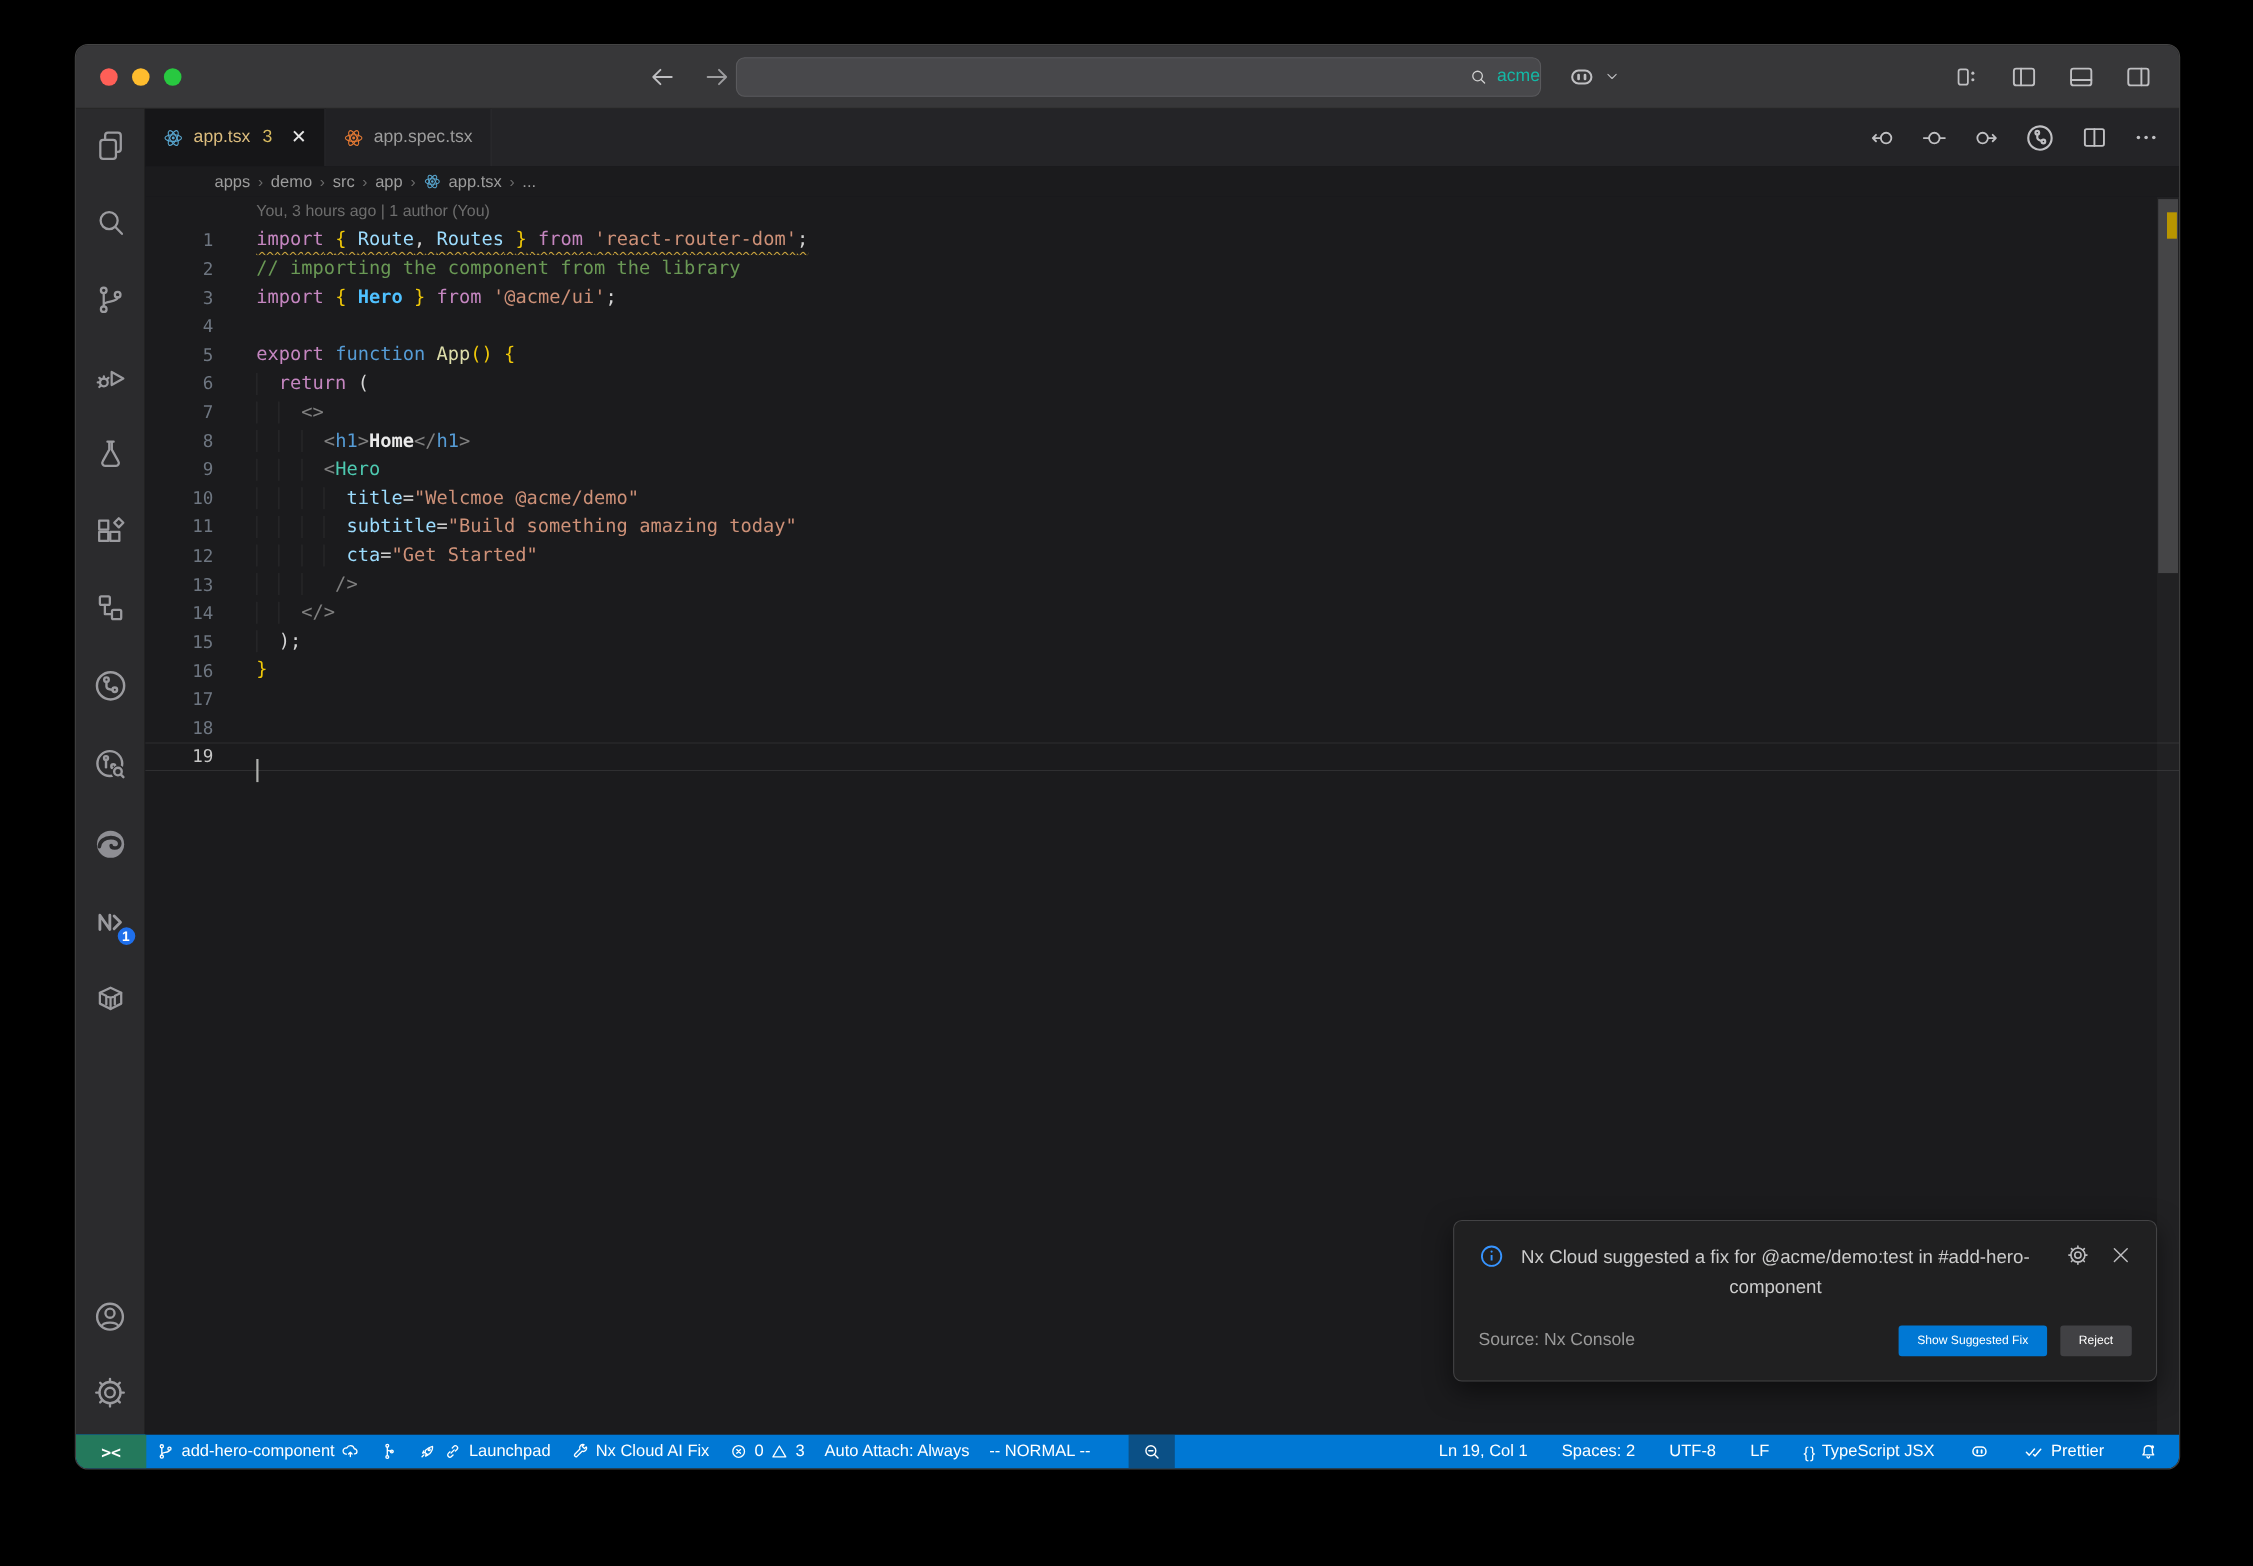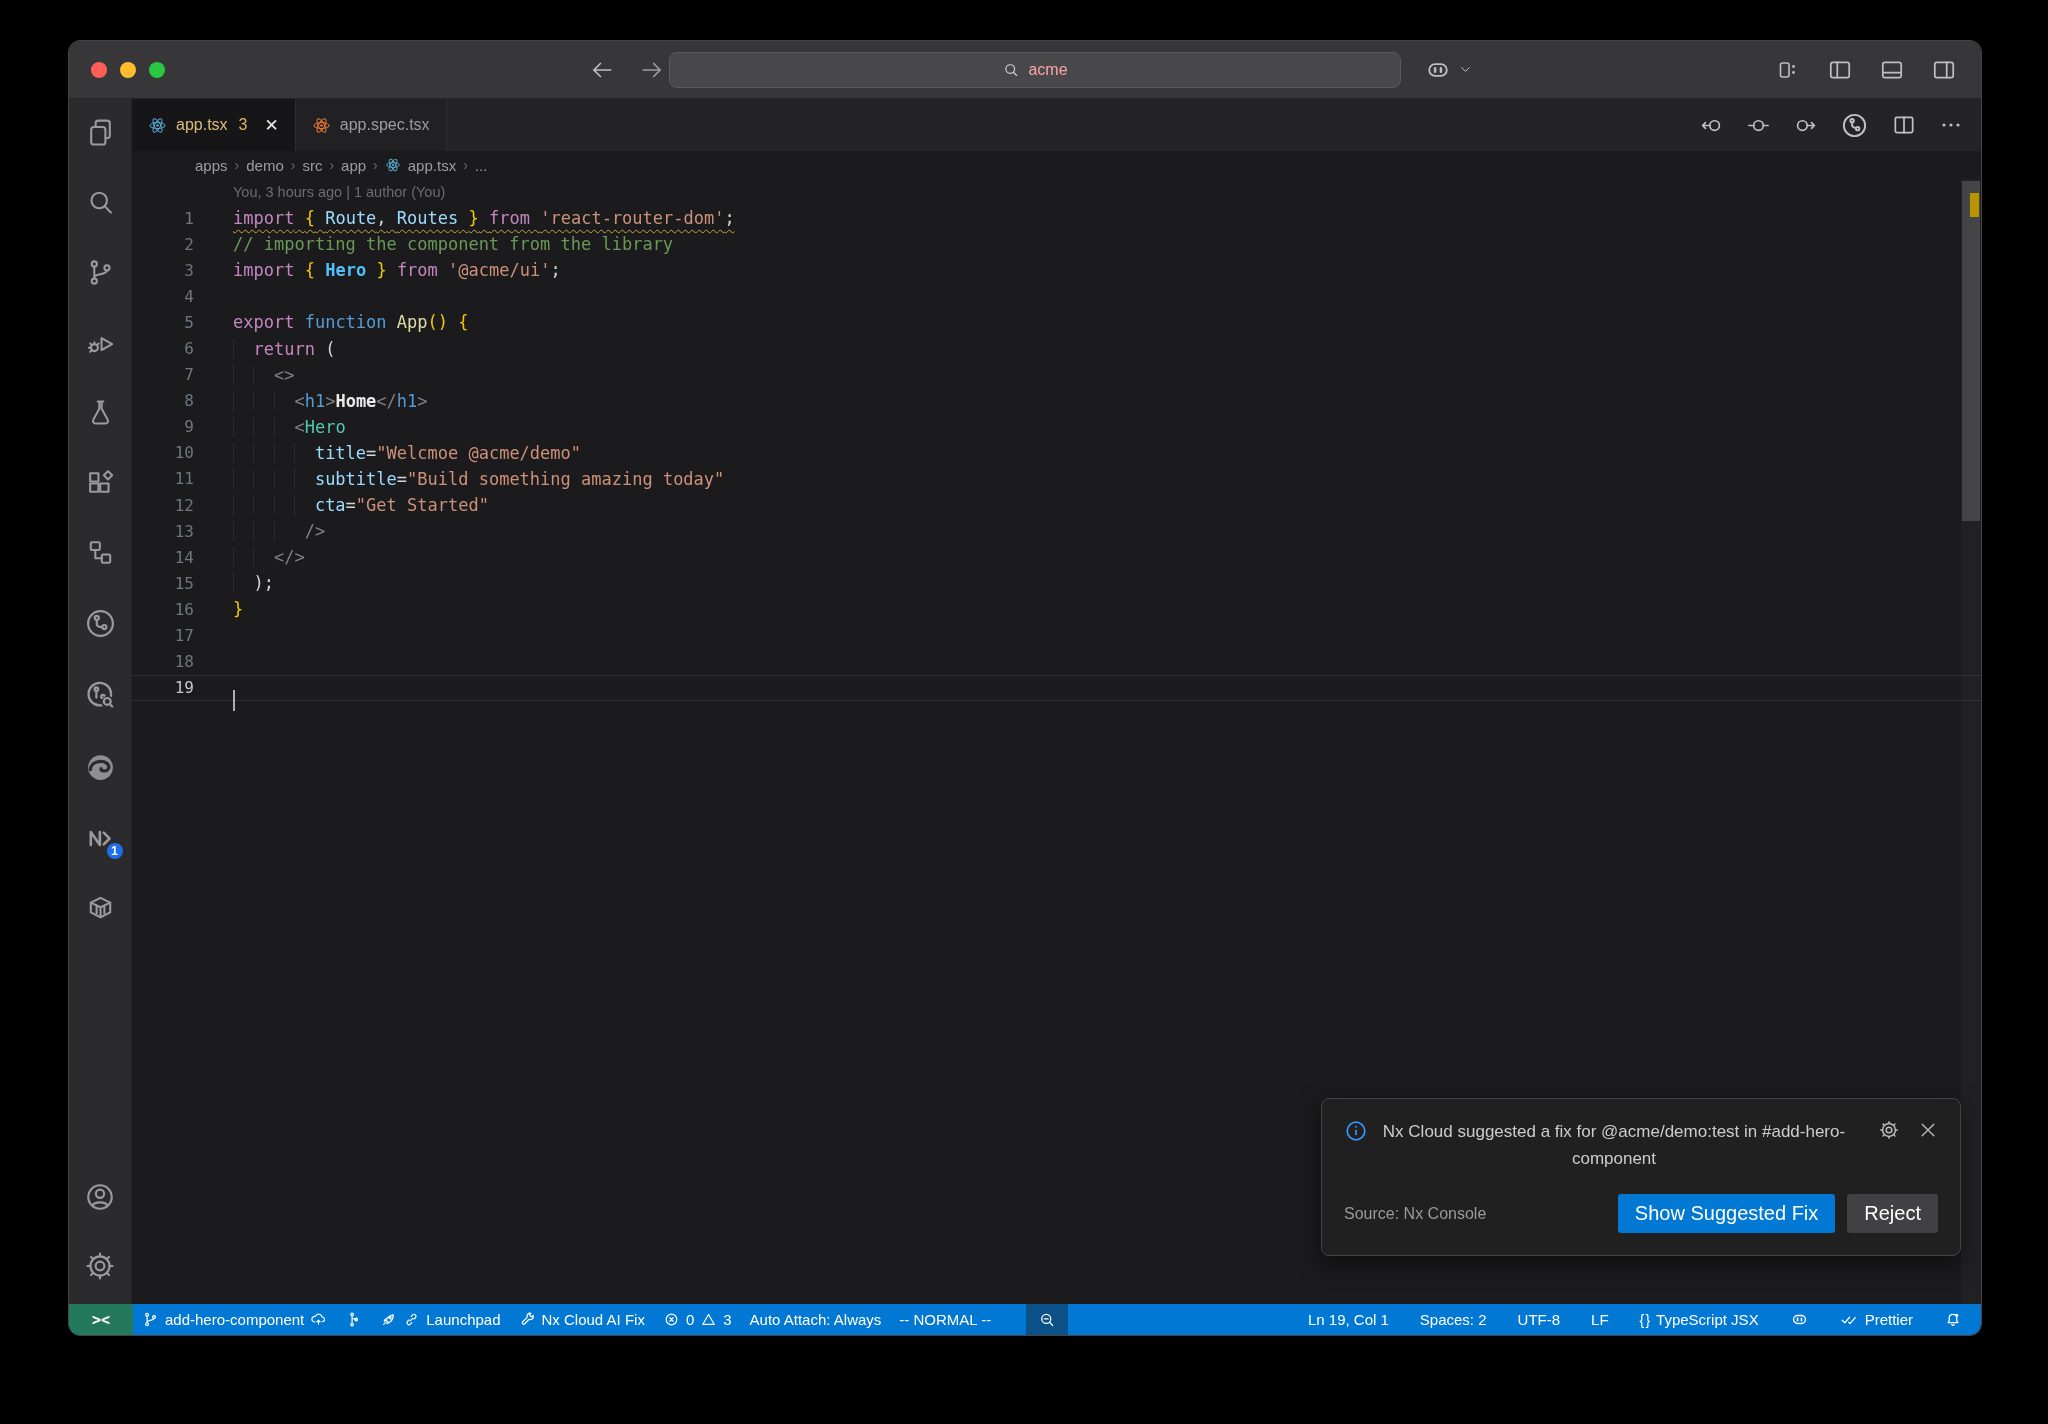--- a/index.html
+++ b/index.html
@@ -15,22 +15,22 @@
 
   
   .titlebar { height:58px; background:#373739; flex:none; display:flex; align-items:center;
               position:relative; border-bottom:1px solid #262626; }
   .traffic { display:flex; gap:13px; margin-left:22px; }
   .tl { width:16px; height:16px; border-radius:50%; }
   .tl.red{background:#ff5f57;} .tl.yellow{background:#febc2e;} .tl.green{background:#28c840;}
   .nav-arrows { position:absolute; left:520px; display:flex; gap:24px; }
   .searchbox { position:absolute; left:600px; width:732px; height:36px; top:11px;
                background:#48484b; border:1px solid #5a5a5d; border-radius:8px;
-               display:flex; align-items:center; justify-content:center; gap:8px;
-               color:#fca5a5; font-size:16px; }
+               display:flex; align-items:center; justify-content:flex-end; gap:8px;
+               color:#14b8a6; font-size:16px; }
   .copilot-group { position:absolute; left:1355px; display:flex; align-items:center; gap:6px; }
   .tb-right { position:absolute; right:24px; display:flex; gap:26px; align-items:center; }
   .tb-right .ic, .nav-arrows .ic, .copilot-group .ic { stroke:#bfbfc2; }
 
   
   .tabbar { height:52px; background:#242427; flex:none; display:flex; align-items:stretch; position:relative; }
   .tab { display:flex; align-items:center; gap:9px; padding:0 16px; font-size:16px; border-right:1px solid #2d2d30; }
   .tab.active { background:#161618; color:#dcbd7e; }
   .tab.inactive { background:#212124; color:#9d9d9d; }
   .tab .badge3 { color:#d7ba5f; margin-left:2px; }
@@ -96,21 +96,21 @@
   .toast { position:absolute; right:20px; bottom:48px; width:640px; background:#202021;
            border:1px solid #434345; border-radius:8px; box-shadow:0 8px 24px rgba(0,0,0,.5);
            padding:20px 22px 22px 22px; z-index:5; }
   .toast-head { display:flex; align-items:flex-start; gap:12px; }
   .toast-msg { color:#ccc; font-size:17px; line-height:1.55; width:468px;text-align:center; }
   .toast-icons { margin-left:auto; display:flex; gap:18px; align-items:center; }
   .toast-icons .ic { stroke:#bcbcbf; }
   .toast-foot { display:flex; align-items:center; margin-top:22px;gap:36px; }
   .toast-source { color:#9a9a9a; font-size:16px; }
   .toast-btns { margin-left:auto; display:flex; gap:12px; }
-  .btn { border:none; border-radius:3px; font-size:20px; padding:8px 17px; color:#fff;
+  .btn { border:none; border-radius:3px; font-size:11px; padding:8px 17px; color:#fff;
          font-family:inherit; }
   .btn.primary { background:#0078d4; }
   .btn.secondary { background:#414144; }
 </style>
 </head>
 <body>
 
 <div class="window">
 
   <div class="titlebar">

